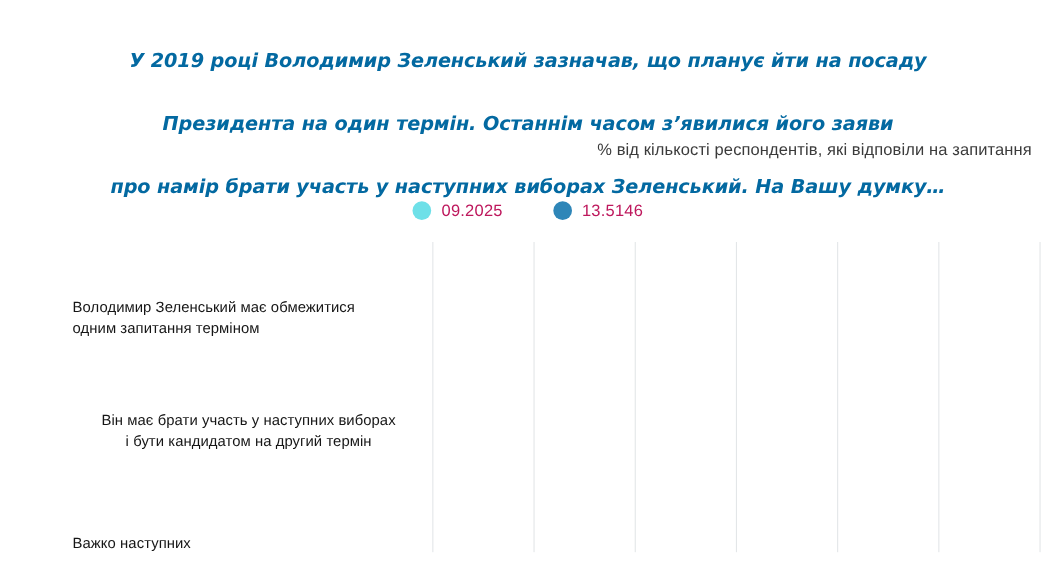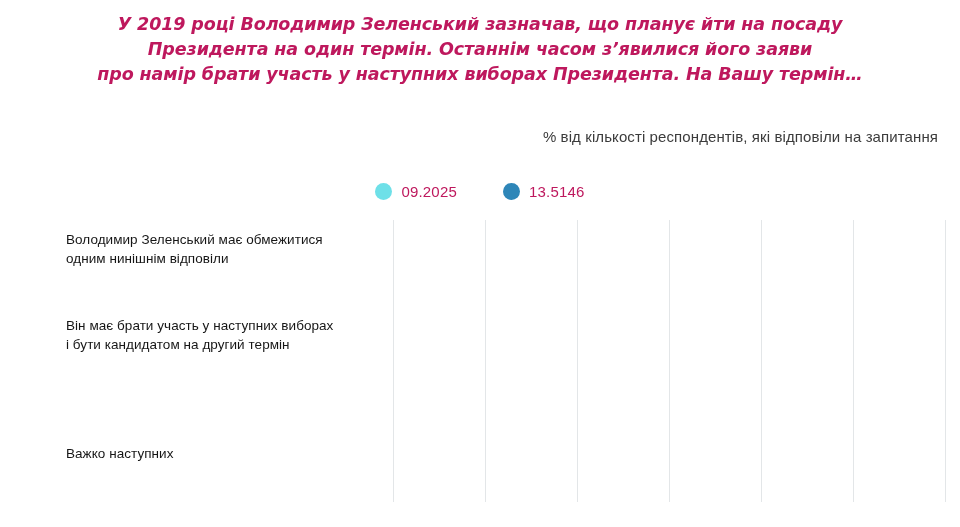--- a/index.html
+++ b/index.html
@@ -25,22 +25,23 @@
     width: 960px;
     text-align: center;
   }
   .title-line {
     font-family: "DejaVu Sans", sans-serif;
     font-style: italic;
     font-weight: 700;
     font-size: 17.5px;
     line-height: 25px;
     letter-spacing: -0.1px;
-    color: #be185d;
+    color: #0369a1;
     white-space: nowrap;
+    margin-top: 32px;
   }
 
   
   .subcaption {
     position: absolute;
     right: 22px;
     top: 128px;
     font-size: 15px;
     color: #3b3b3b;
     letter-spacing: 0.1px;
@@ -107,20 +108,21 @@
     height: 295px;
   }
   .cat-label {
     position: absolute;
     left: 66px;
     width: 320px;
     font-size: 13.5px;
     line-height: 19px;
     color: #161616;
     letter-spacing: 0.05px;
+    margin-top: 40px;
   }
 
   .bars {
     position: absolute;
     left: 393px;
     top: 0;
     right: 0;
     height: 295px;
   }
   .bar {
@@ -137,21 +139,21 @@
     letter-spacing: 0.2px;
     white-space: nowrap;
   }
 </style>
 </head>
 <body>
 
 <div class="title-block">
   <div class="title-line">У 2019 році Володимир Зеленський зазначав, що планує йти на посаду</div>
   <div class="title-line">Президента на один термін. Останнім часом з’явилися його заяви</div>
-  <div class="title-line">про намір брати участь у наступних виборах Президента. На Вашу термін…</div>
+  <div class="title-line">про намір брати участь у наступних виборах Зеленський. На Вашу думку…</div>
 </div>
 
 <div class="subcaption">% від кількості респондентів, які відповіли на запитання</div>
 
 <div class="legend">
   <div class="legend-item">
     <span class="legend-dot" style="background:#6EE0E8"></span>
     <span class="legend-label">09.2025</span>
   </div>
   <div class="legend-item">
@@ -168,23 +170,23 @@
       <div class="gridline" style="left: 184px; background: rgb(227, 230, 232);"></div>
       <div class="gridline" style="left: 276px; background: rgb(227, 230, 232);"></div>
       <div class="gridline" style="left: 368px; background: rgb(227, 230, 232);"></div>
       <div class="gridline" style="left: 460px; background: rgb(227, 230, 232);"></div>
       <div class="gridline" style="left: 552px; background: rgb(227, 230, 232);"></div>
     </div>
 
   <div class="cat-labels">
     <div class="cat-label" style="top:18px;">
       <div>Володимир Зеленський має обмежитися</div>
-      <div>одним нинішнім відповіли</div>
+      <div>одним запитання терміном</div>
     </div>
-    <div class="cat-label" style="top:104px;">
+    <div class="cat-label" style="top:120px;text-align:center;">
       <div>Він має брати участь у наступних виборах</div>
       <div>і бути кандидатом на другий термін</div>
     </div>
     <div class="cat-label" style="top:232px;">
       <div>Важко наступних</div>
     </div>
   </div>
 
 
 </div>

